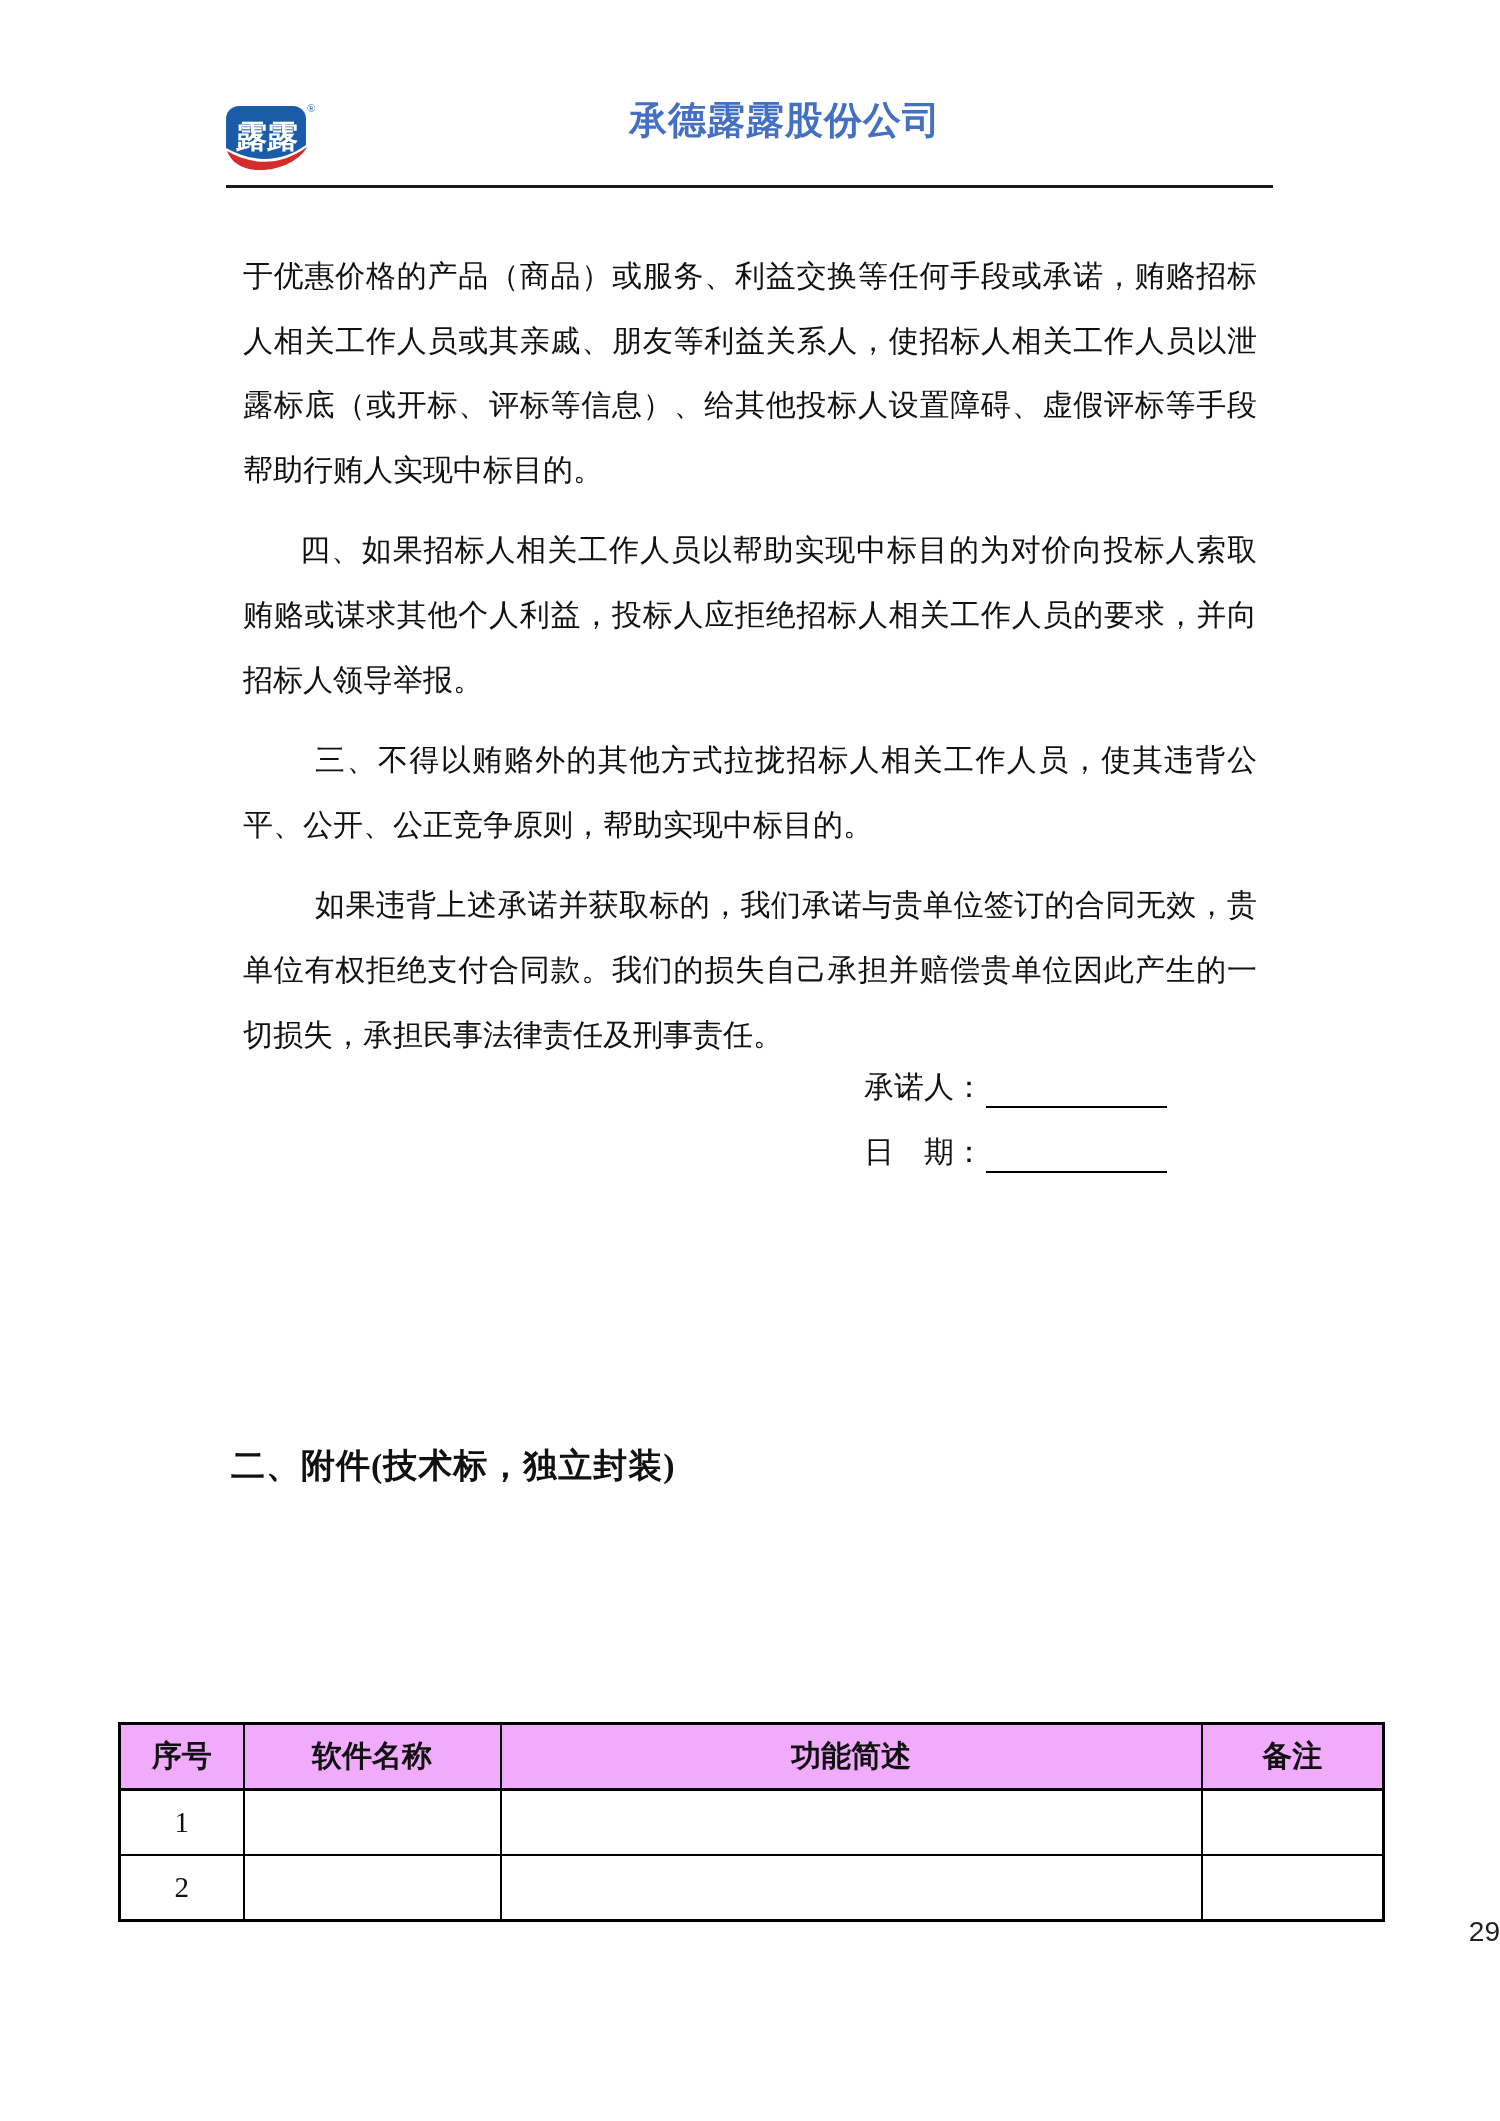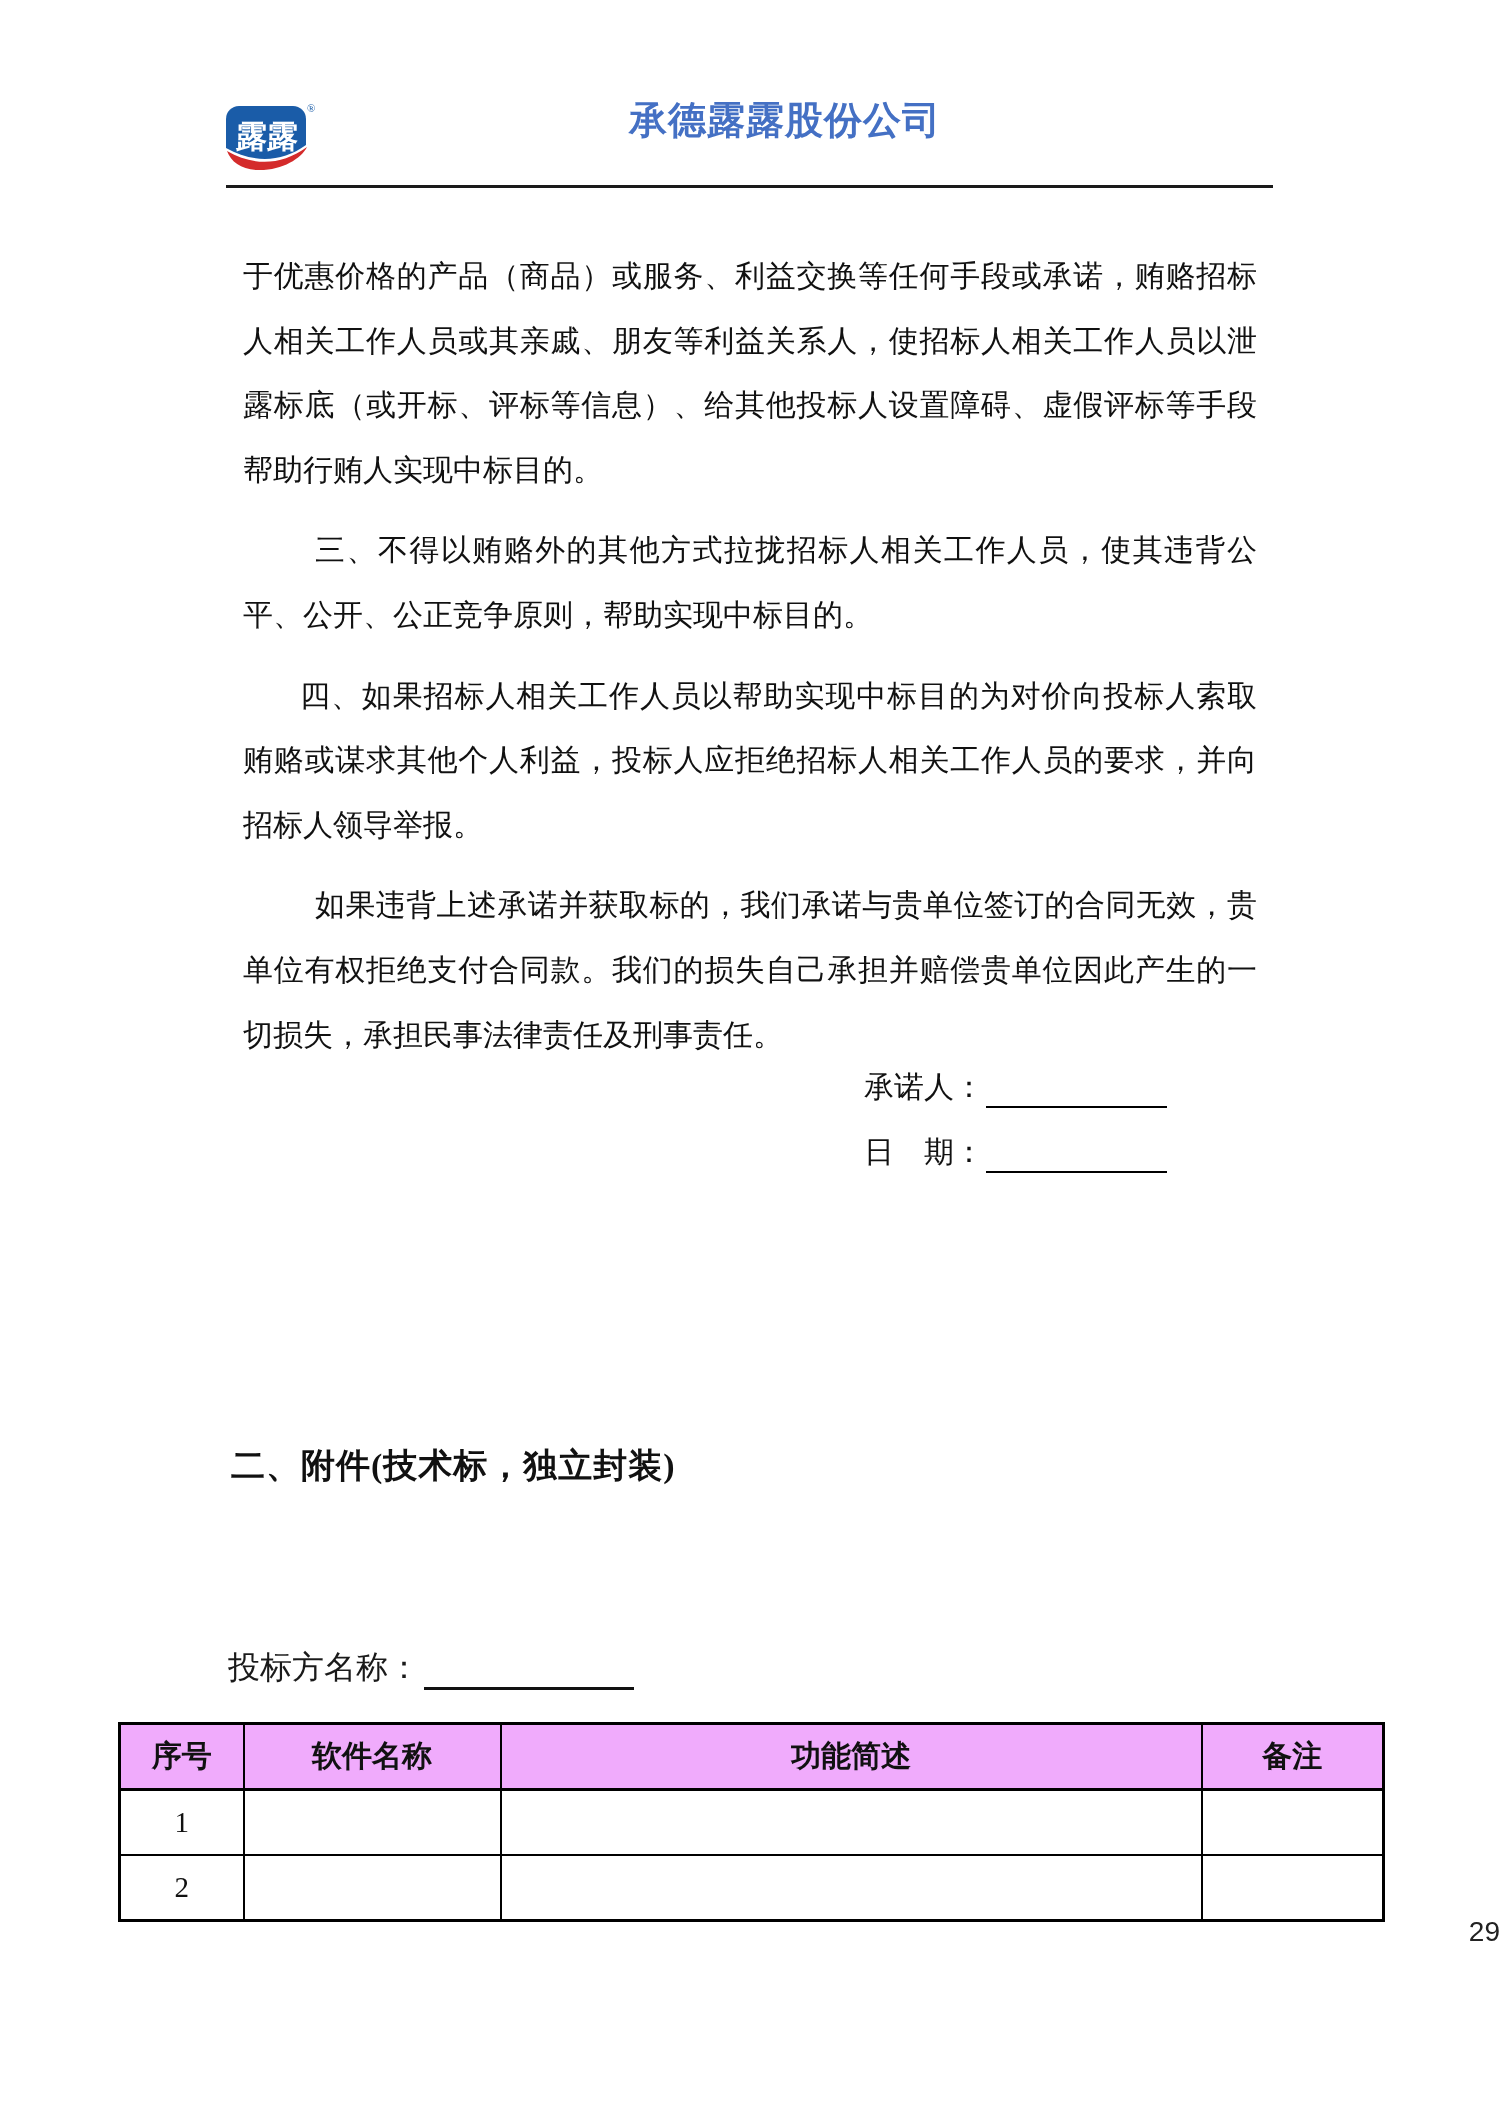--- a/index.html
+++ b/index.html
@@ -90,42 +90,38 @@
       <path d="M4 51 C 30 66, 58 66, 84 47 C 78 59, 58 71, 34 70 C 18 69, 8 62, 4 51 Z" fill="#D42B2B"></path>
       <text x="44" y="47" text-anchor="middle" font-size="31" font-weight="bold" fill="#ffffff" font-family="'Liberation Serif','DejaVu Serif',serif">露露</text>
       <text x="84" y="12" font-size="11" fill="#1A5CA8">®</text>
     </svg>
   </div>
   <div class="company-name">承德露露股份公司</div>
   <div class="header-rule"></div>
 
   <main class="body-text">
     <p class="para no-indent">于优惠价格的产品（商品）或服务、利益交换等任何手段或承诺，贿赂招标人相关工作人员或其亲戚、朋友等利益关系人，使招标人相关工作人员以泄露标底（或开标、评标等信息）、给其他投标人设置障碍、虚假评标等手段帮助行贿人实现中标目的。</p>
+    <p class="para indent-b">四、如果招标人相关工作人员以帮助实现中标目的为对价向投标人索取贿赂或谋求其他个人利益，投标人应拒绝招标人相关工作人员的要求，并向招标人领导举报。</p>
     <p class="para indent-a">三、不得以贿赂外的其他方式拉拢招标人相关工作人员，使其违背公平、公开、公正竞争原则，帮助实现中标目的。</p>
-    <p class="para indent-b">四、如果招标人相关工作人员以帮助实现中标目的为对价向投标人索取贿赂或谋求其他个人利益，投标人应拒绝招标人相关工作人员的要求，并向招标人领导举报。</p>
     <p class="para indent-a">如果违背上述承诺并获取标的，我们承诺与贵单位签订的合同无效，贵单位有权拒绝支付合同款。我们的损失自己承担并赔偿贵单位因此产生的一切损失，承担民事法律责任及刑事责任。</p>
   </main>
 
   <div class="sig">
     <div class="sig-row">
       <span class="sig-label">承诺人：</span>
       <span class="sig-line"></span>
     </div>
     <div class="sig-row">
       <span class="sig-label">日　期：</span>
       <span class="sig-line"></span>
     </div>
   </div>
 
   <h2 class="attach-heading">二、附件(技术标，独立封装)</h2>
 
-  <div class="bidder-row">
-    <span class="bidder-label">投标方名称：</span>
-    <span class="bidder-line"></span>
-  </div>
 
   <table class="sw-table">
     <colgroup>
       <col style="width:124px">
         <col style="width:257px">
         <col style="width:701px">
         <col style="width:182px">
     </colgroup>
     <thead>
       <tr>

